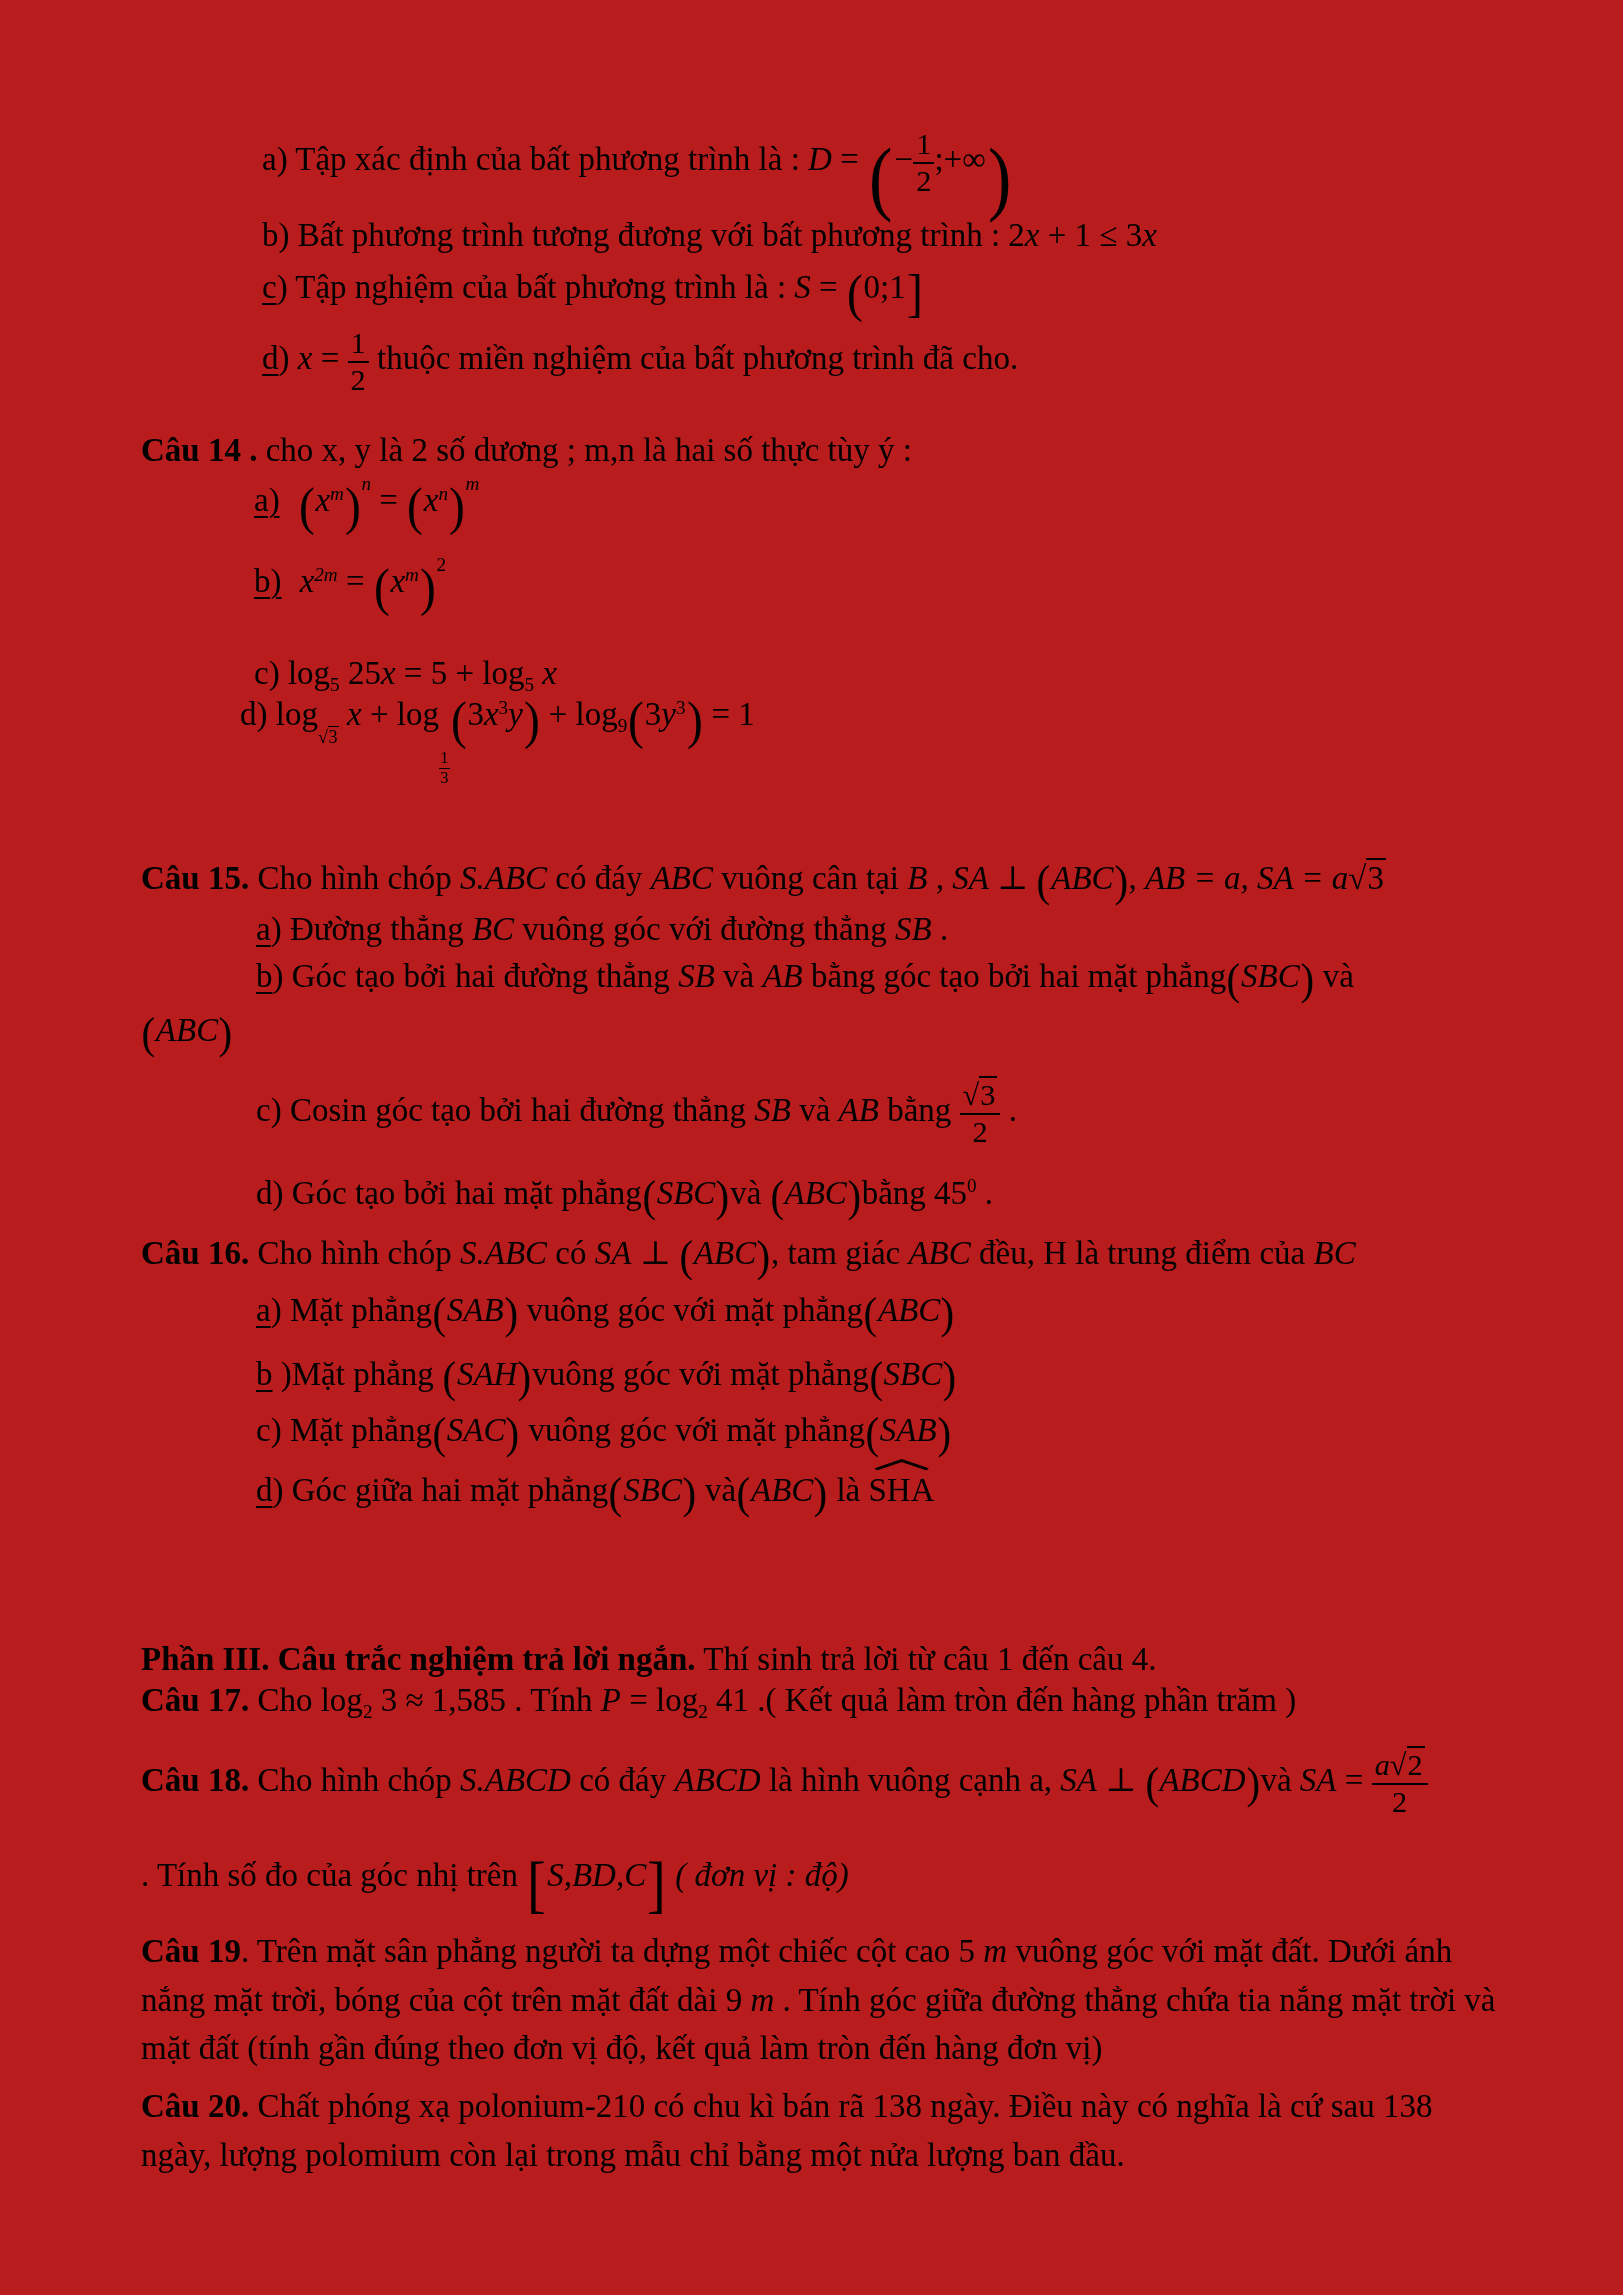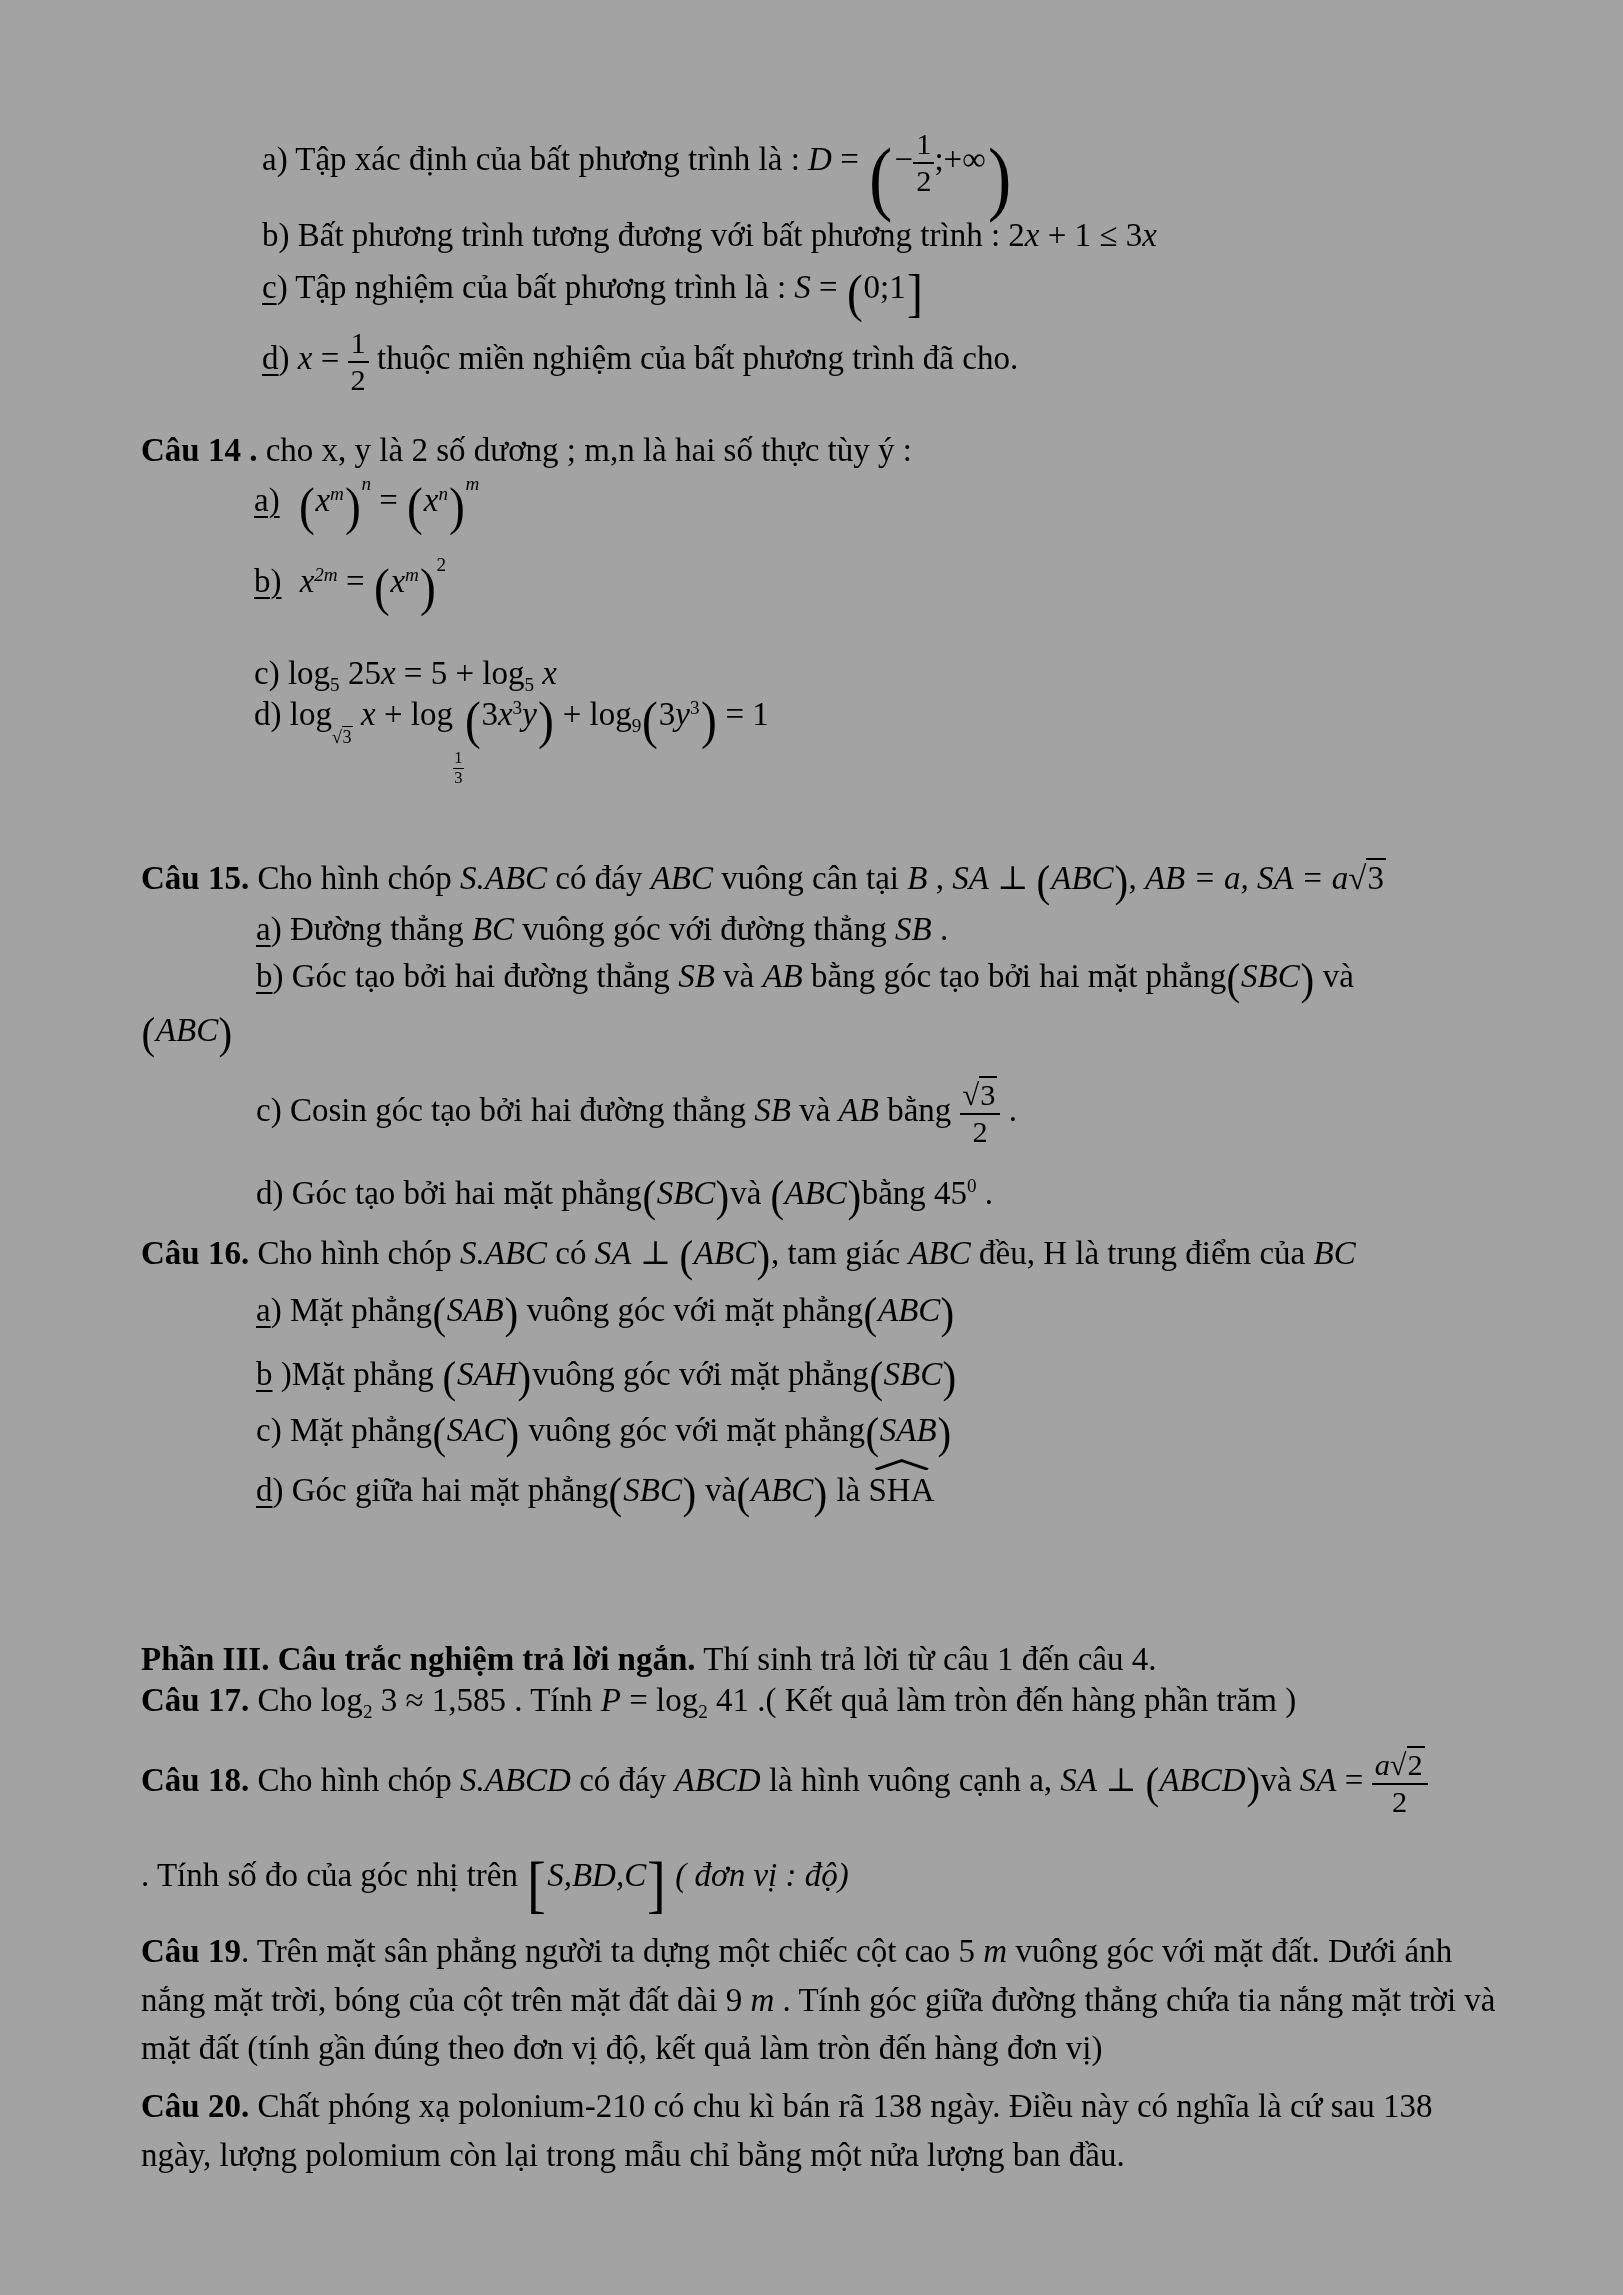--- a/index.html
+++ b/index.html
@@ -1,16 +1,16 @@
 <!DOCTYPE html>
 <html style="font-size:10.5px"><head>
 <meta charset="utf-8">
 <style>
   html,body{margin:0;padding:0;background:#fff;}
-  .page{position:relative;width:1623px;height:2295px;background:#a3a3a3;color:#000;
+  .page{position:relative;width:1623px;height:2295px;background:#b91c1c;color:#000;
         font-family:"Liberation Serif","DejaVu Serif",serif;font-size:33px;overflow:hidden;}
   .line{position:absolute;line-height:1.32;white-space:nowrap;}
   .wrap{position:absolute;line-height:1.47;white-space:normal;}
   .b{font-weight:700;}
   .i{font-style:italic;}
   .u{text-decoration:underline;text-underline-offset:5.2px;text-decoration-thickness:2.3px;}
   .mk{margin-right:.55em;}
   sub,sup{line-height:0;}
   sub{font-size:.58em;vertical-align:-.35em;}
   sup{font-size:.58em;vertical-align:.6em;}
@@ -53,21 +53,21 @@
       </span><span> thuộc miền nghiệm của bất phương trình đã cho.</span></div>
 
   <div class="line" style="top:429px;left:141px"><span class="b">Câu 14 .</span><span> cho x, y là 2 số dương ; m,n là hai số thực tùy ý :</span></div>
 
   <div class="line" style="top:472px;left:254px"><span class="u mk">a)</span><span class="bp2">(</span><span class="i">x</span><sup class="i">m</sup><span class="bp2">)</span><sup class="hi i">n</sup><span> = </span><span class="bp2">(</span><span class="i">x</span><sup class="i">n</sup><span class="bp2">)</span><sup class="hi i">m</sup></div>
 
   <div class="line" style="top:553px;left:254px"><span class="u mk">b)</span><span class="i">x</span><sup class="i">2m</sup><span> = </span><span class="bp2">(</span><span class="i">x</span><sup class="i">m</sup><span class="bp2">)</span><sup class="hi">2</sup></div>
 
   <div class="line" style="top:652px;left:254px"><span>c) </span><span>log</span><sub>5</sub><span> 25</span><span class="i">x</span><span> = 5 + </span><span>log</span><sub>5</sub><span> </span><span class="i">x</span></div>
 
-  <div class="line" style="top:686px;left:254px"><span>d) </span><span>log</span><sub class="ssub"><span class="sq"><span>√</span><span class="sqb">3</span></span></sub><span>&nbsp;</span><span class="i">x</span><span> + </span><span>log</span><span class="sfr">
+  <div class="line" style="top:686px;left:240px"><span>d) </span><span>log</span><sub class="ssub"><span class="sq"><span>√</span><span class="sqb">3</span></span></sub><span>&nbsp;</span><span class="i">x</span><span> + </span><span>log</span><span class="sfr">
         <span class="n">1</span>
         <span class="d">3</span>
       </span><span class="bp2">(</span><span>3</span><span class="i">x</span><sup>3</sup><span class="i">y</span><span class="bp2">)</span><span> + </span><span>log</span><sub>9</sub><span class="bp2">(</span><span>3</span><span class="i">y</span><sup>3</sup><span class="bp2">)</span><span> = 1</span></div>
 
   <div class="line" style="top:852px;left:141px"><span class="b">Câu 15.</span><span> Cho hình chóp </span><span class="i">S.ABC</span><span> có đáy </span><span class="i">ABC</span><span> vuông cân tại </span><span class="i">B</span><span> , </span><span class="i">SA</span><span> ⊥ </span><span class="bp1">(</span><span class="i">ABC</span><span class="bp1">)</span><span>, </span><span class="i">AB = a, SA = a</span><span class="sq"><span>√</span><span class="sqb">3</span></span></div>
 
   <div class="line" style="top:908px;left:256px"><span class="u">a</span><span>) Đường thẳng </span><span class="i">BC</span><span> vuông góc với đường thẳng </span><span class="i">SB</span><span> .</span></div>
 
   <div class="line" style="top:950px;left:256px"><span class="u">b</span><span>) Góc tạo bởi hai đường thẳng </span><span class="i">SB</span><span> và </span><span class="i">AB</span><span> bằng góc tạo bởi hai mặt phẳng</span><span class="bp1">(</span><span class="i">SBC</span><span class="bp1">)</span><span> và</span></div>
 

